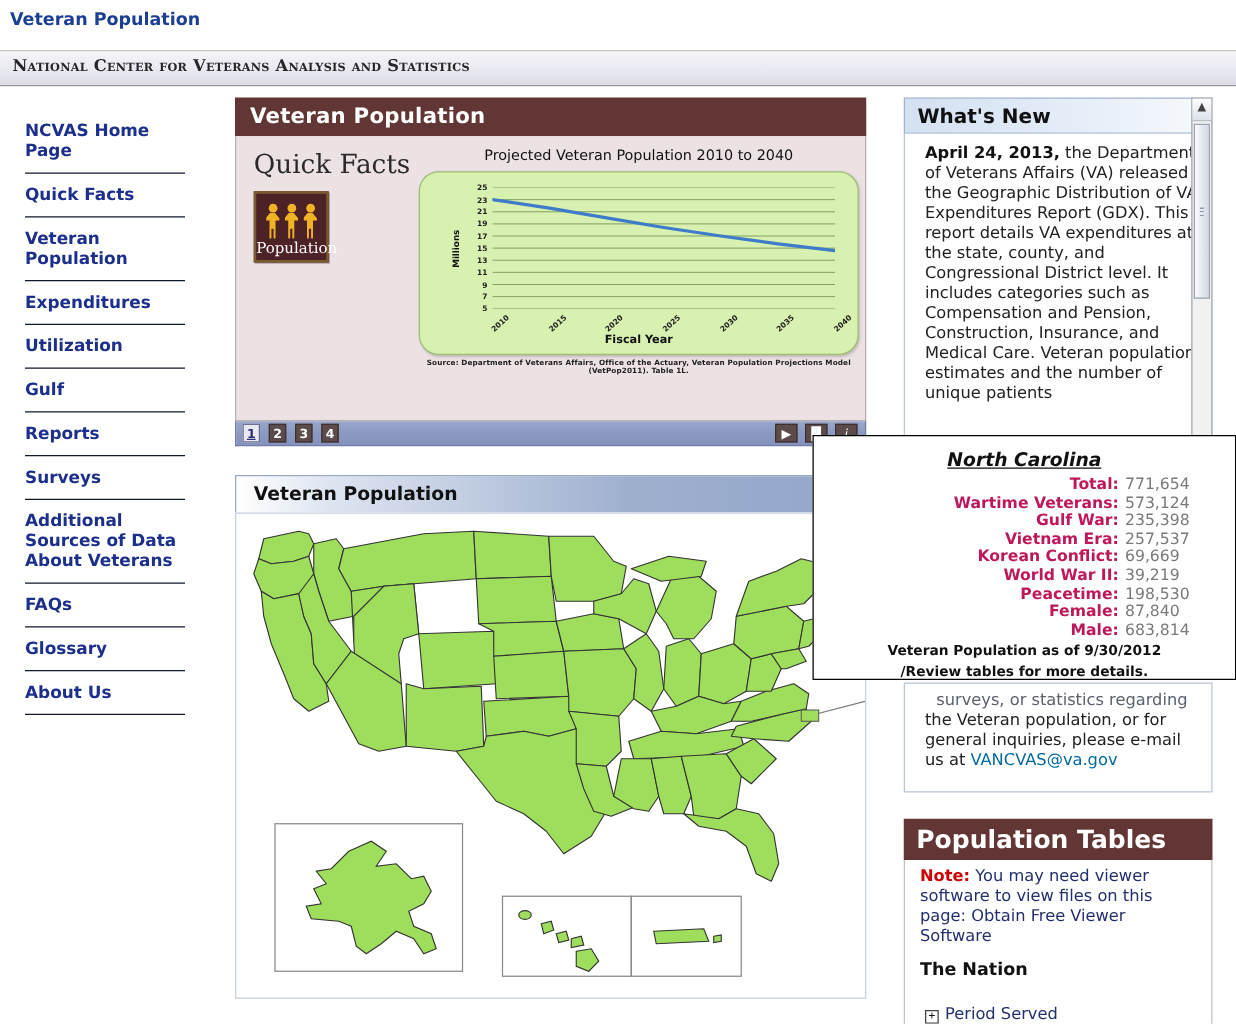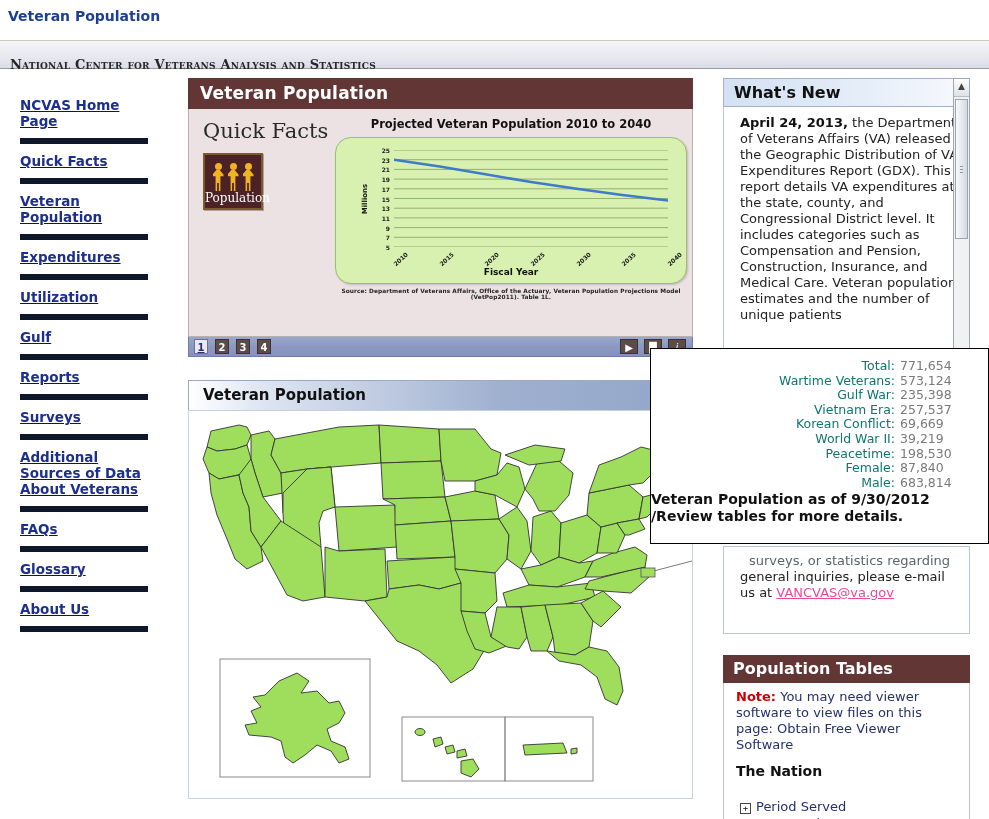--- a/index.html
+++ b/index.html
@@ -18,31 +18,30 @@
   .page-title span{color:#1c3f94;}
 
   
   .banner{
     position:absolute;left:0;top:40px;width:989px;height:29px;
     background:linear-gradient(to bottom,#f4f4f8 0%,#e9e9f1 55%,#dcdce8 100%);
     border-top:1px solid #c9c9b9;border-bottom:1px solid #9a9a9a;
     box-sizing:border-box;
   }
   .banner-inner{
-    position:absolute;left:10px;top:16px;
+    position:absolute;left:10px;top:5px;
     font-family:"DejaVu Serif","Liberation Serif",serif;
     font-weight:bold;font-size:13px;letter-spacing:.2px;color:#262626;
   }
 
   
   .nav{position:absolute;left:0px;top:88px;width:160px;}
   .nav-item{
-    border-bottom:6px solid #0f172a;margin:0 12px 0 20px;
+    border-bottom:1px solid #0f172a;margin:0 12px 0 20px;
     padding:9px 0 9px 0;
-    text-decoration:underline;
   }
   .nav-item:first-child{border-top:none;}
   .nav-link{
     color:#1c2f8c;font-weight:bold;font-size:13.5px;line-height:16px;display:block;
   }
 
   
   .qf{position:absolute;left:188px;top:78px;width:505px;}
   .qf-head{
     background:#633636;color:#ffffff;font-weight:bold;font-size:17px;
@@ -77,21 +76,21 @@
     content:"";position:absolute;left:2px;top:7px;width:11px;height:21px;background:#f0b323;
     clip-path:polygon(35% 0,65% 0,100% 22%,100% 30%,72% 30%,72% 100%,58% 100%,58% 62%,42% 62%,42% 100%,28% 100%,28% 30%,0 30%,0 22%);
   }
   .qf-icon .cap{
     position:absolute;left:0;right:0;bottom:3px;text-align:center;color:#ffffff;
     font-family:"DejaVu Serif","Liberation Serif",serif;font-size:12px;
   }
 
   .chart-wrap{position:absolute;left:146px;top:8px;width:352px;}
   .chart-title{
-    text-align:center;font-weight:bold;font-size:11.5px;color:#111;margin:0 0 6px 0;
+    text-align:center;font-weight:normal;font-size:11.5px;color:#111;margin:0 0 6px 0;
   }
   .chart-box{
     background:#d8f0b0;border:1px solid #9bbf73;border-radius:16px;
     height:147px;position:relative;box-sizing:border-box;
     box-shadow:1px 1px 2px rgba(120,110,110,.35);
   }
   .plot{position:absolute;left:58px;top:12px;right:18px;bottom:36px;}
   .ylab{
     position:absolute;left:-26px;width:22px;text-align:right;font-size:6px;font-weight:bold;
     color:#222;line-height:1px;
@@ -175,21 +174,21 @@
 
   .contact{
     position:absolute;left:723px;top:546px;width:247px;height:88px;
     border:1px solid #b9c6d8;background:#fff;box-sizing:border-box;
     padding:6px 10px 0 16px;font-size:13px;line-height:16px;color:#222;overflow:hidden;
   }
   .contact .clipped{color:#24306e;text-align:center;}
 
   .pt{position:absolute;left:723px;top:655px;width:247px;}
   .pt-head{
-    background:#633636;color:#fff;font-weight:bold;font-size:16px;
+    background:#633636;color:#fff;font-weight:bold;font-size:20px;
     padding:4px 0 5px 10px;
   }
   .pt-body{
     border:1px solid #c6c0c0;border-top:none;background:#fff;padding:6px 10px 8px 12px;
     font-size:13px;line-height:16px;color:#24306e;box-sizing:border-box;height:164px;overflow:hidden;
   }
   .pt-note b{color:#cc0000;}
   .pt-sub{color:#111;font-weight:bold;font-size:14px;margin:10px 0 20px 0;}
   .pt-item{margin:1px 0 1px 4px;color:#24306e;}
   .pt-item .plus{
@@ -205,24 +204,24 @@
     padding-top:10px;
   }
   .tip-title{
     text-align:center;font-weight:bold;font-style:italic;font-size:15px;color:#111;
     text-decoration:underline;margin-bottom:3px;
   }
   .tip-row{
     display:flex;justify-content:flex-end;align-items:baseline;padding-right:14px;
     font-size:12.5px;line-height:14.6px;
   }
-  .tip-row .k{font-weight:normal;color:#0f766e;}
+  .tip-row .k{font-weight:bold;color:#be185d;}
   .tip-row .v{color:#7a7a7a;width:74px;text-align:left;padding-left:5px;}
   .tip-foot{
-    font-weight:bold;font-size:14px;color:#111;line-height:15px;
+    text-align:center;font-weight:bold;font-size:11px;color:#111;line-height:15px;
     margin-top:2px;
   }
 </style>
 </head>
 <body>
 
 <div class="page-title">
   <span>Veteran Population</span>
 </div>
 
@@ -474,39 +473,41 @@
   <div class="wn-scroll">
     <div class="up">▲</div>
     <div class="thumb">
       <div class="grip"></div>
     </div>
   </div>
 </section>
 
 <div class="contact">
   <div class="clipped" style="color:#5b6270;">surveys, or statistics regarding</div>
+  <div>the Veteran population, or for</div>
   <div>general inquiries, please e-mail</div>
-  <div><span>us at </span><a href="#" style="color:#ec4899;text-decoration:underline;">VANCVAS@va.gov</a></div>
+  <div><span>us at </span><a href="#" style="color:#0369a1;">VANCVAS@va.gov</a></div>
 </div>
 
 <section class="pt">
   <div class="pt-head">Population Tables</div>
   <div class="pt-body">
     <div class="pt-note"><b>Note:</b><span style="color:#24306e;"> You may need viewer software to view files on this page: </span><a href="#" style="color:#24306e;">Obtain Free Viewer Software</a></div>
     <div class="pt-sub">The Nation</div>
     <div class="pt-item">
       <span class="plus">+</span><span>Period Served</span>
     </div>
     <div class="pt-item">
       <span class="plus">+</span><span>Age/Gender</span>
     </div>
   </div>
 </section>
 
 <div class="tip">
+  <div class="tip-title">North Carolina</div>
   <div id="tip-rows">
       <div class="tip-row">
         <span class="k">Total:</span>
         <span class="v">771,654</span>
       </div>
       <div class="tip-row">
         <span class="k">Wartime Veterans:</span>
         <span class="v">573,124</span>
       </div>
       <div class="tip-row">

